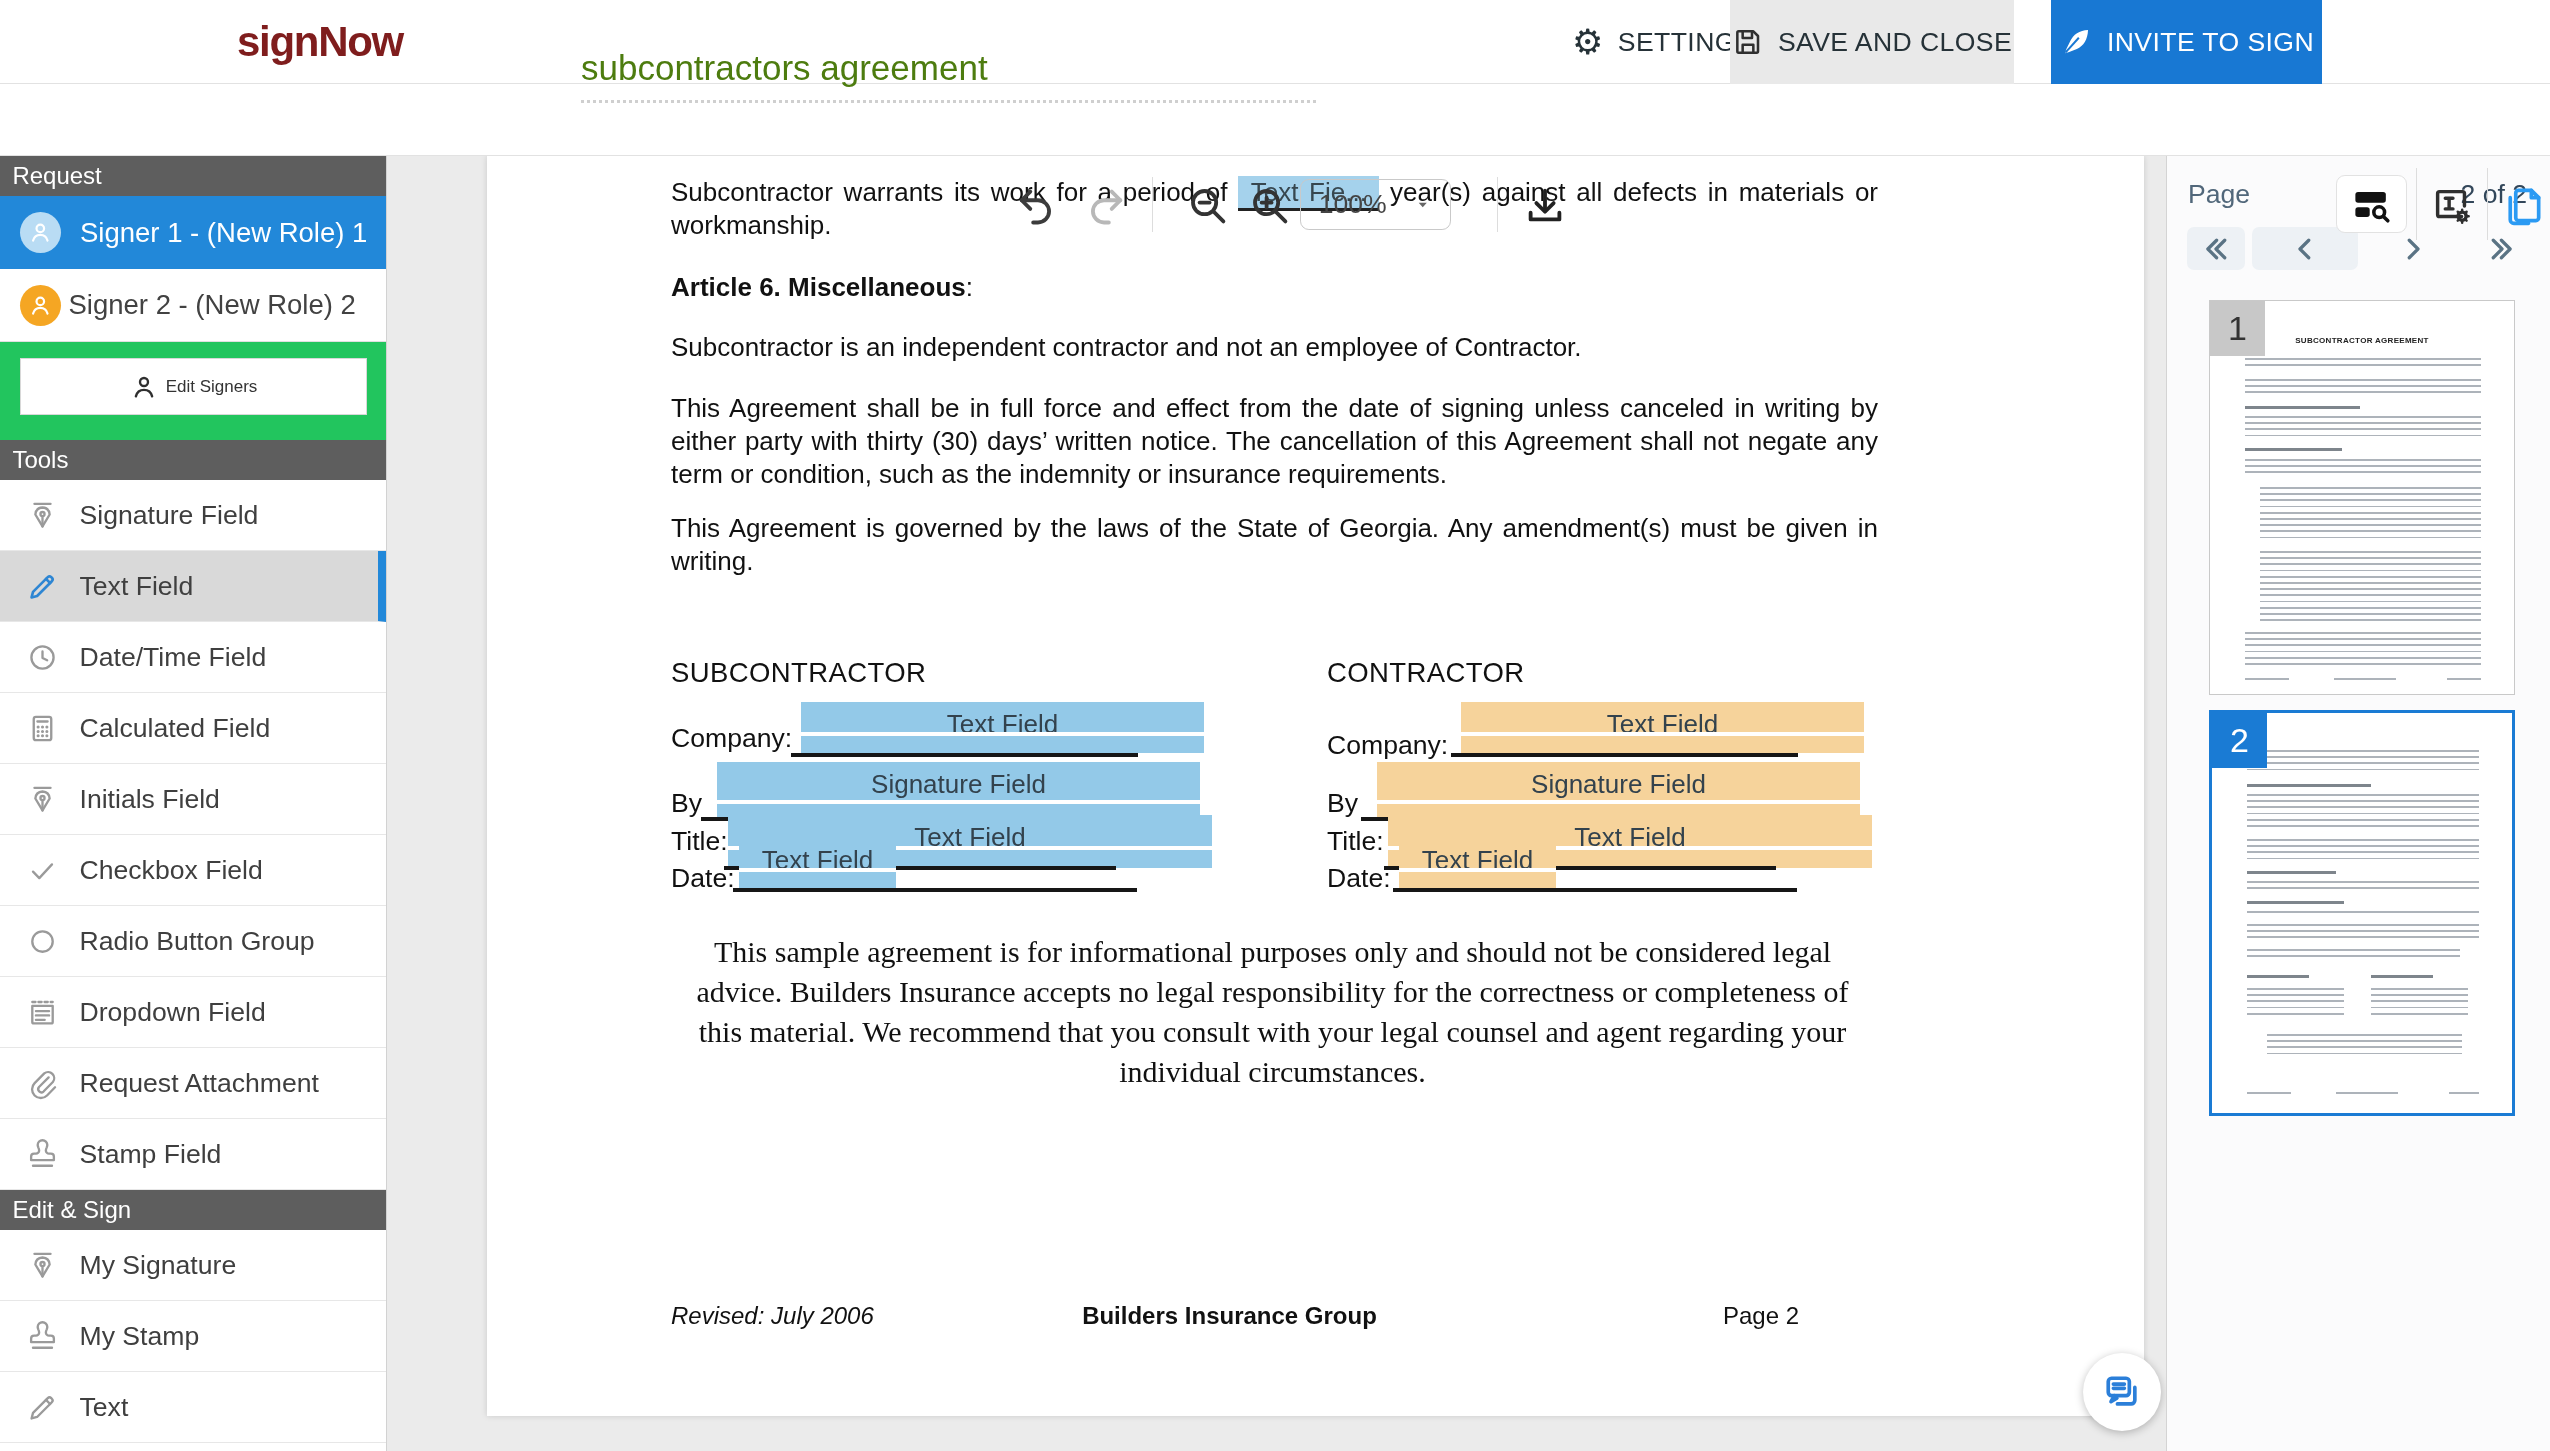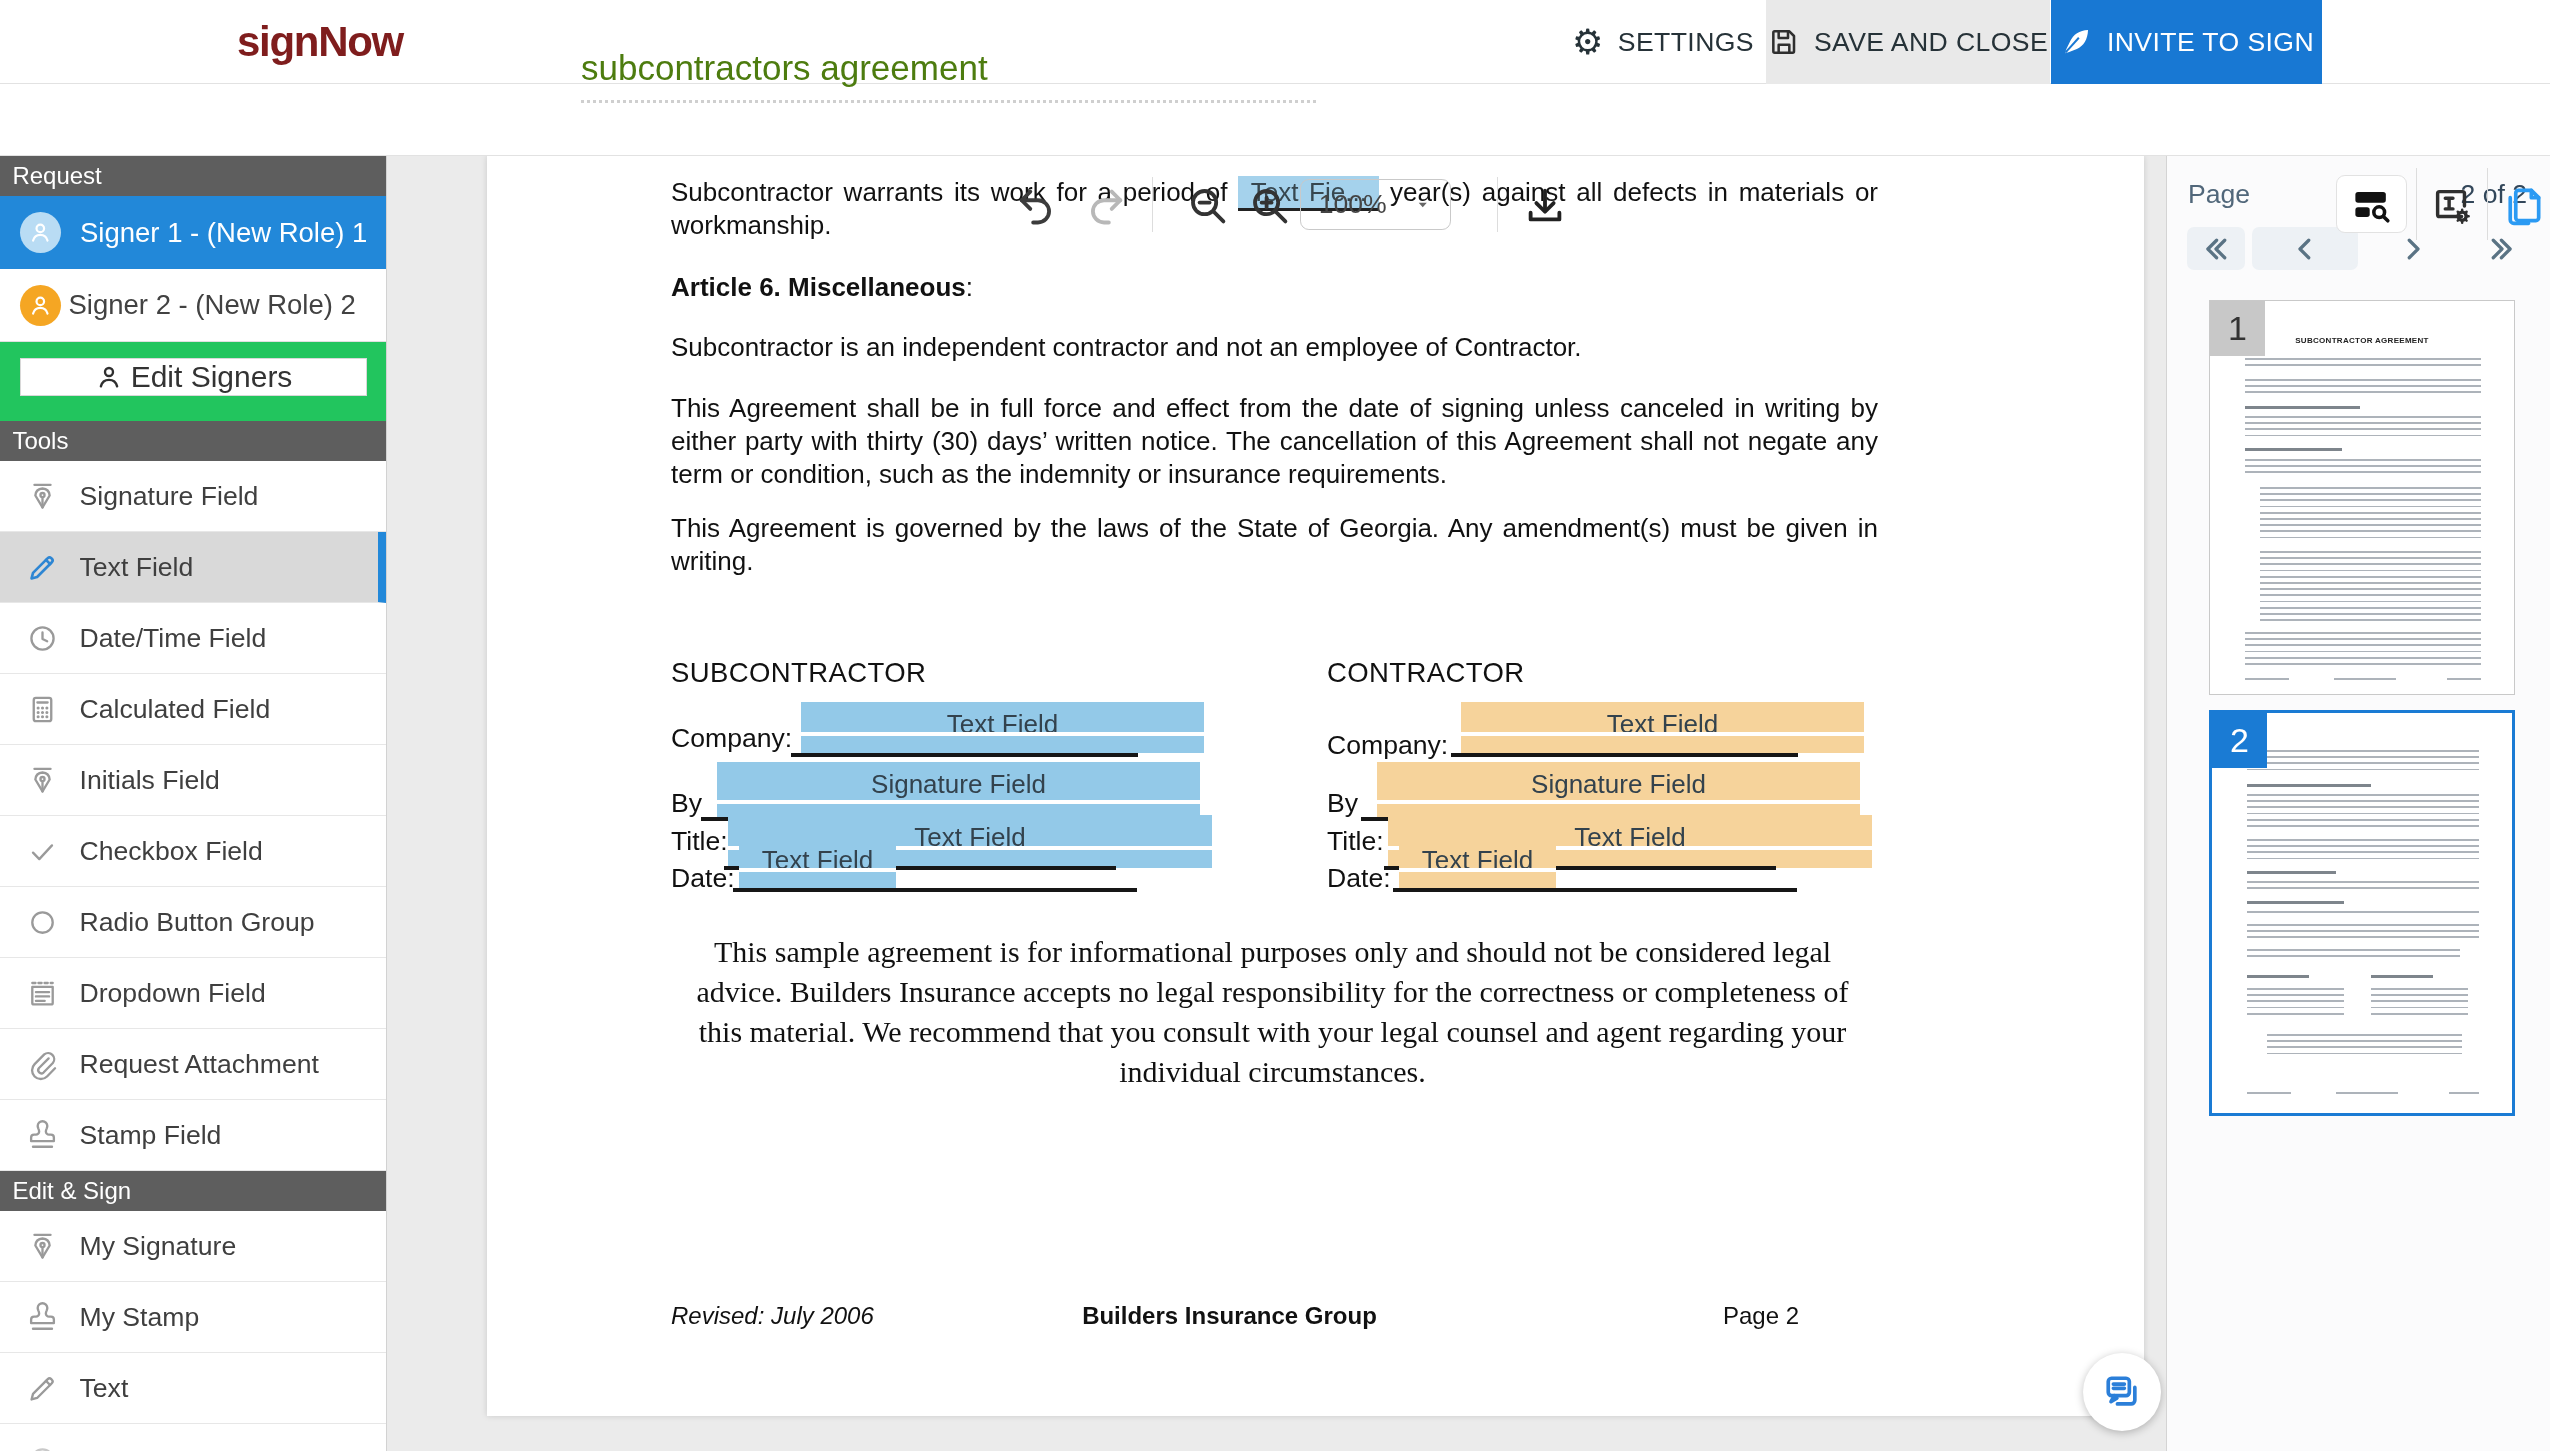--- a/index.html
+++ b/index.html
@@ -26,21 +26,21 @@
   .doc-title {
     position:absolute; left:581px; top:16px; width:735px; height:55px;
     font-size:35px; color:#4d7c0f; border-bottom:3.5px dotted #cfcfcf;
     white-space:nowrap; overflow:hidden;margin-top:32px;
   }
   .hbtn {
     position:absolute; top:0; height:84px; display:flex; align-items:center; gap:14px;
     font-size:26.6px; letter-spacing:0.4px; color:#263238; cursor:pointer;
   }
   .hbtn-settings { left:1570px; width:186px; justify-content:center; }
-  .hbtn-save { left:1766px; width:284px; background:#e9e9e9; justify-content:center; }
+  .hbtn-save { left:1730px; width:284px; background:#e9e9e9; justify-content:center; }
   .hbtn-invite { left:2051px; width:271px; background:#1878d3; color:#fff; justify-content:center; }
   .gear-glyph { font-family:"DejaVu Sans",sans-serif; font-size:35px; line-height:35px; color:#263238; }
 
   
   .toolbar {
     position:absolute; left:0; top:84px; width:2550px; height:72px;
     background:#fff; border-bottom:0.9px solid #e2e2e2; z-index:25;
   }
   .tb-icon { position:absolute; top:99px; cursor:pointer; }
   .tb-div { position:absolute; top:93px; width:0.9px; height:55px; background:#ddd; }
@@ -67,23 +67,23 @@
   .signer {
     height:73px; display:flex; align-items:center; gap:19.5px; padding-left:19.5px;
     font-size:27.5px; cursor:pointer; background:#fff; color:#424242;
   }
   .signer.active { background:#2288d9; color:#fff; }
   .signer + .signer { border-bottom:0.9px solid #e0e0e0;gap:8px; }
   .avatar { width:41px; height:41px; border-radius:50%; display:flex; align-items:center; justify-content:center; flex:0 0 41px; }
   .avatar.blue { background:#b9dcf4; }
   .avatar.orange { background:#f5a623; }
   .edit-signers {
-    margin:16px 19.5px 25px; height:38px; border:0.9px solid #d8d8d8; background:#fff;
+    margin:16px 19.5px 25px; height:57px; border:0.9px solid #d8d8d8; background:#fff;
     display:flex; align-items:center; justify-content:center; gap:7px;
-    font-size:30px; color:#333; cursor:pointer;
+    font-size:17px; color:#333; cursor:pointer;
   }
   .srow {
     height:71px; display:flex; align-items:center; gap:19.5px; padding-left:25px;
     border-bottom:0.9px solid #e7e7e7; background:#fff; font-size:26.6px; color:#3f3f3f; cursor:pointer;
   }
   .srow.selected { background:#d9d9d9; border-right:8.9px solid #2288d9; }
   .sic { width:35px; height:35px; flex:0 0 35px; }
 
   
   .page {

